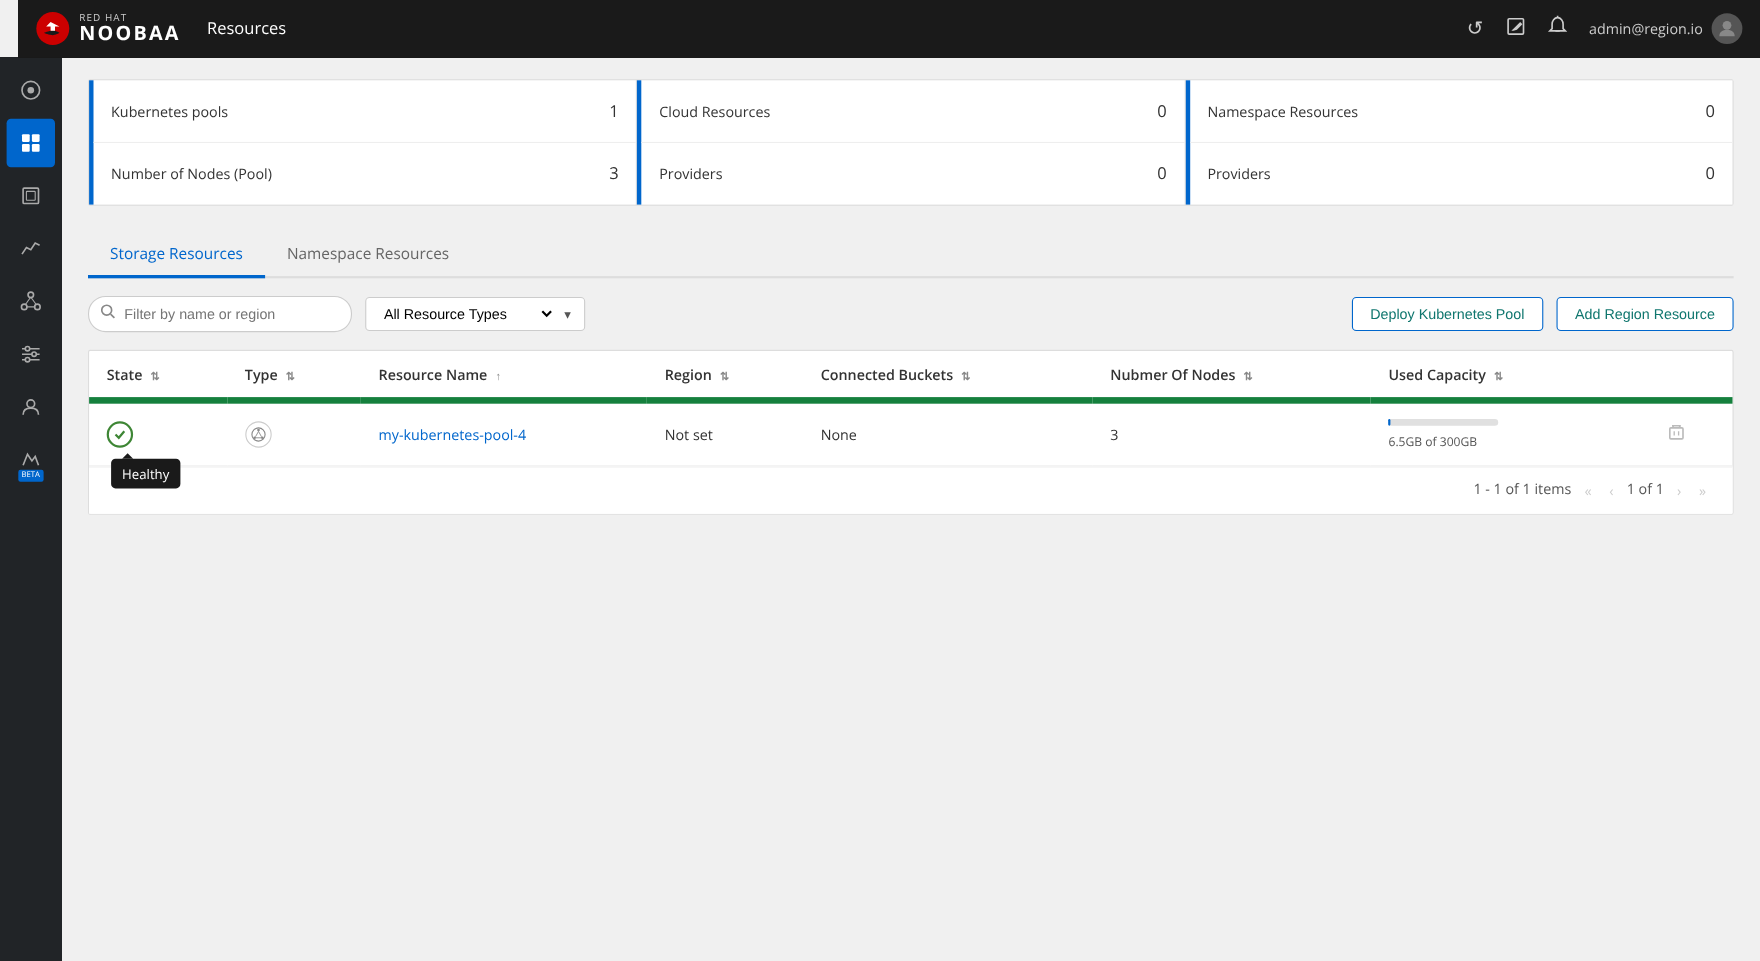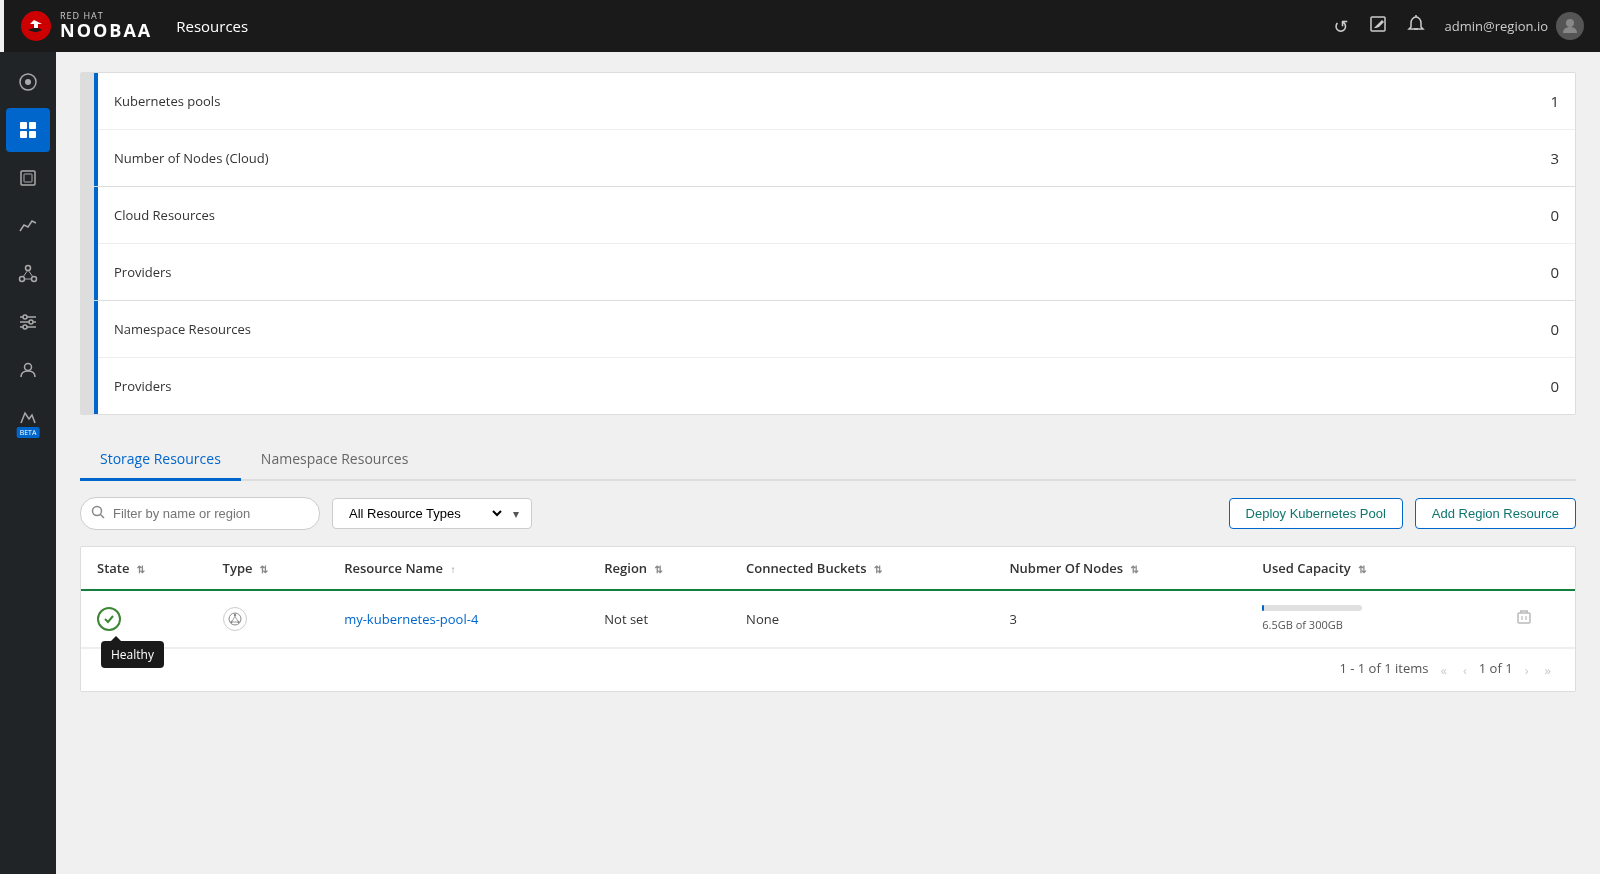--- a/index.html
+++ b/index.html
@@ -3,21 +3,21 @@
   <meta charset="utf-8">
   <style>
     * { box-sizing: border-box; margin: 0; padding: 0; }
     body { font-family: 'RedHatDisplay', 'Open Sans', Arial, sans-serif; background: #f0f0f0; color: #333; font-size: 14px; }
 
     
     .topnav {
       display: flex; align-items: center;
       background: #1a1a1a; color: #fff;
       height: 52px; padding: 0 16px;
-      position: fixed; top: 0; left: 4px; right: 0; z-index: 100;
+      position: fixed; top: 0; left: 16px; right: 0; z-index: 100;
     }
     .topnav-brand { display: flex; align-items: center; gap: 8px; margin-right: 24px; }
     .topnav-brand .brand-text { display: flex; flex-direction: column; line-height: 1.1; }
     .topnav-brand .brand-text .redhat { font-size: 9px; letter-spacing: 1px; color: #ccc; text-transform: uppercase; }
     .topnav-brand .brand-text .noobaa { font-size: 18px; font-weight: 700; color: #fff; letter-spacing: 2px; }
     .topnav-logo { width: 32px; height: 32px; }
     .topnav-title { font-size: 15px; font-weight: 400; color: #fff; flex: 1; }
     .topnav-actions { display: flex; align-items: center; gap: 20px; }
     .topnav-icon { color: #ccc; cursor: pointer; font-size: 18px; }
     .topnav-user { display: flex; align-items: center; gap: 8px; color: #ccc; font-size: 13px; cursor: pointer; }
@@ -81,21 +81,21 @@
     .toolbar-spacer { flex: 1; }
     .btn {
       padding: 7px 16px; border-radius: 4px; cursor: pointer;
       font-size: 13px; font-weight: 500; border: 1px solid;
     }
     .btn-outline-primary { background: #fff; color: #0f766e; border-color: #06c; }
 
     
     .table-container { background: #fff; border: 1px solid #ddd; border-radius: 2px; }
     .data-table { width: 100%; border-collapse: collapse; }
-    .data-table thead tr { border-bottom: 2px solid #15803d; }
+    .data-table thead tr { border-bottom: 6px solid #15803d; }
     .data-table th {
       padding: 12px 16px; text-align: left; font-size: 13px;
       font-weight: 600; color: #333; white-space: nowrap;
     }
     .data-table th .sort-icon { color: #888; font-size: 10px; margin-left: 4px; }
     .data-table tbody tr { border-bottom: 1px solid #eee; }
     .data-table td { padding: 14px 16px; font-size: 13px; color: #333; vertical-align: middle; }
     .resource-link { color: #06c; text-decoration: none; cursor: pointer; }
 
     
@@ -137,25 +137,24 @@
       display: flex; align-items: flex-start; justify-content: flex-end;
       padding: 10px 20px; border-top: 1px solid #eee;
       font-size: 13px; color: #555; gap: 8px;
       background: #fff;
     }
     .page-nav { cursor: pointer; color: #06c; padding: 2px 4px; font-size: 13px; }
     .page-nav.disabled { color: #ccc; cursor: default; }
 
     
     .cards-wrapper {
-      display: grid; grid-template-columns: 1fr;
+      display: grid; grid-template-columns: 1fr 1fr 1fr;
       gap: 1px; background: #ddd;
       border: 1px solid #ddd; border-radius: 2px;
       margin-bottom: 24px;
-      padding-left: 13px;
     }
     .card-section { background: #fff; border-left: 4px solid #06c; }
   </style>
 </head>
 <body>
 
 <nav class="topnav">
   <div class="topnav-brand">
     <svg class="topnav-logo" viewBox="0 0 32 32" fill="none">
       <circle cx="16" cy="16" r="15" fill="#cc0000"></circle>
@@ -257,21 +256,21 @@
 <main class="main-content">
 
   <div class="cards-wrapper">
 
     <div class="card-section">
       <div class="summary-row">
         <span class="summary-label">Kubernetes pools</span>
         <span class="summary-value">1</span>
       </div>
       <div class="summary-row">
-        <span class="summary-label">Number of Nodes (Cloud)</span>
+        <span class="summary-label">Number of Nodes (Pool)</span>
         <span class="summary-value">3</span>
       </div>
     </div>
 
     <div class="card-section">
       <div class="summary-row">
         <span class="summary-label">Cloud Resources</span>
         <span class="summary-value">0</span>
       </div>
       <div class="summary-row">

